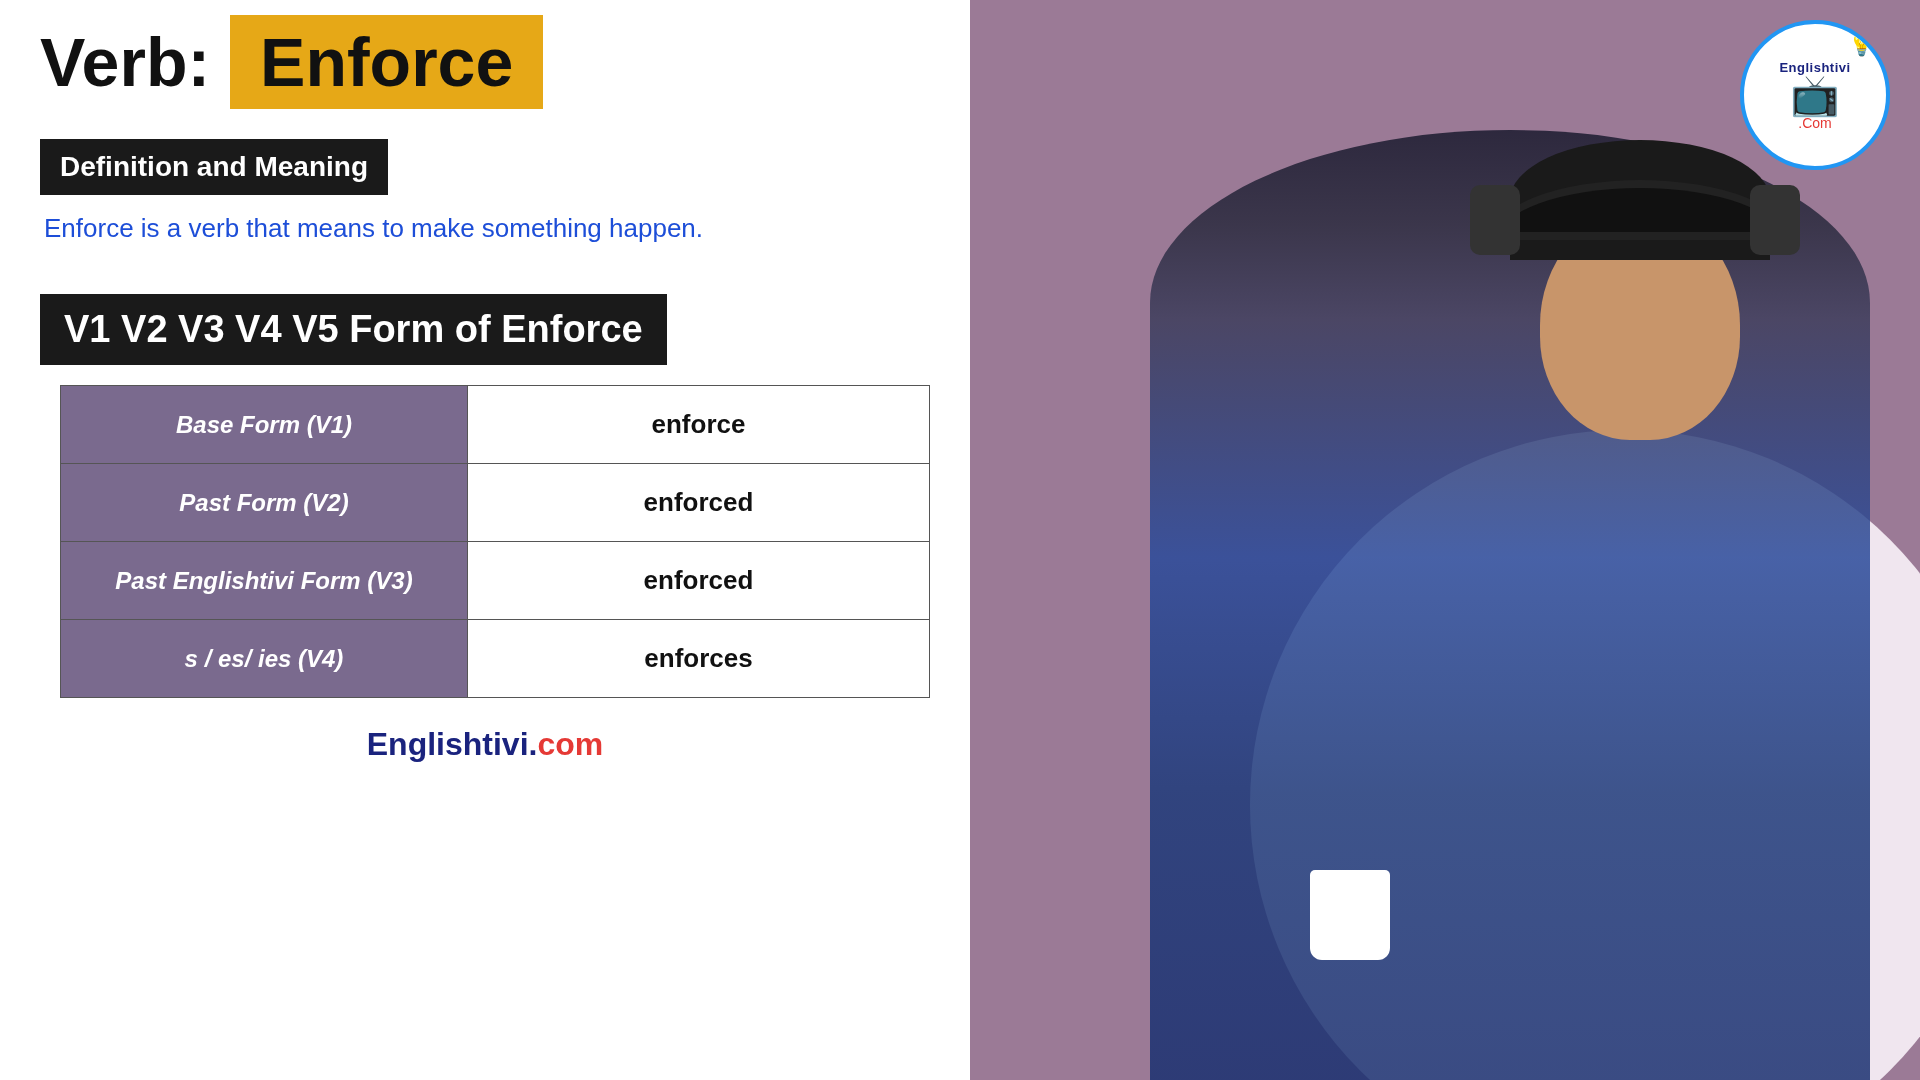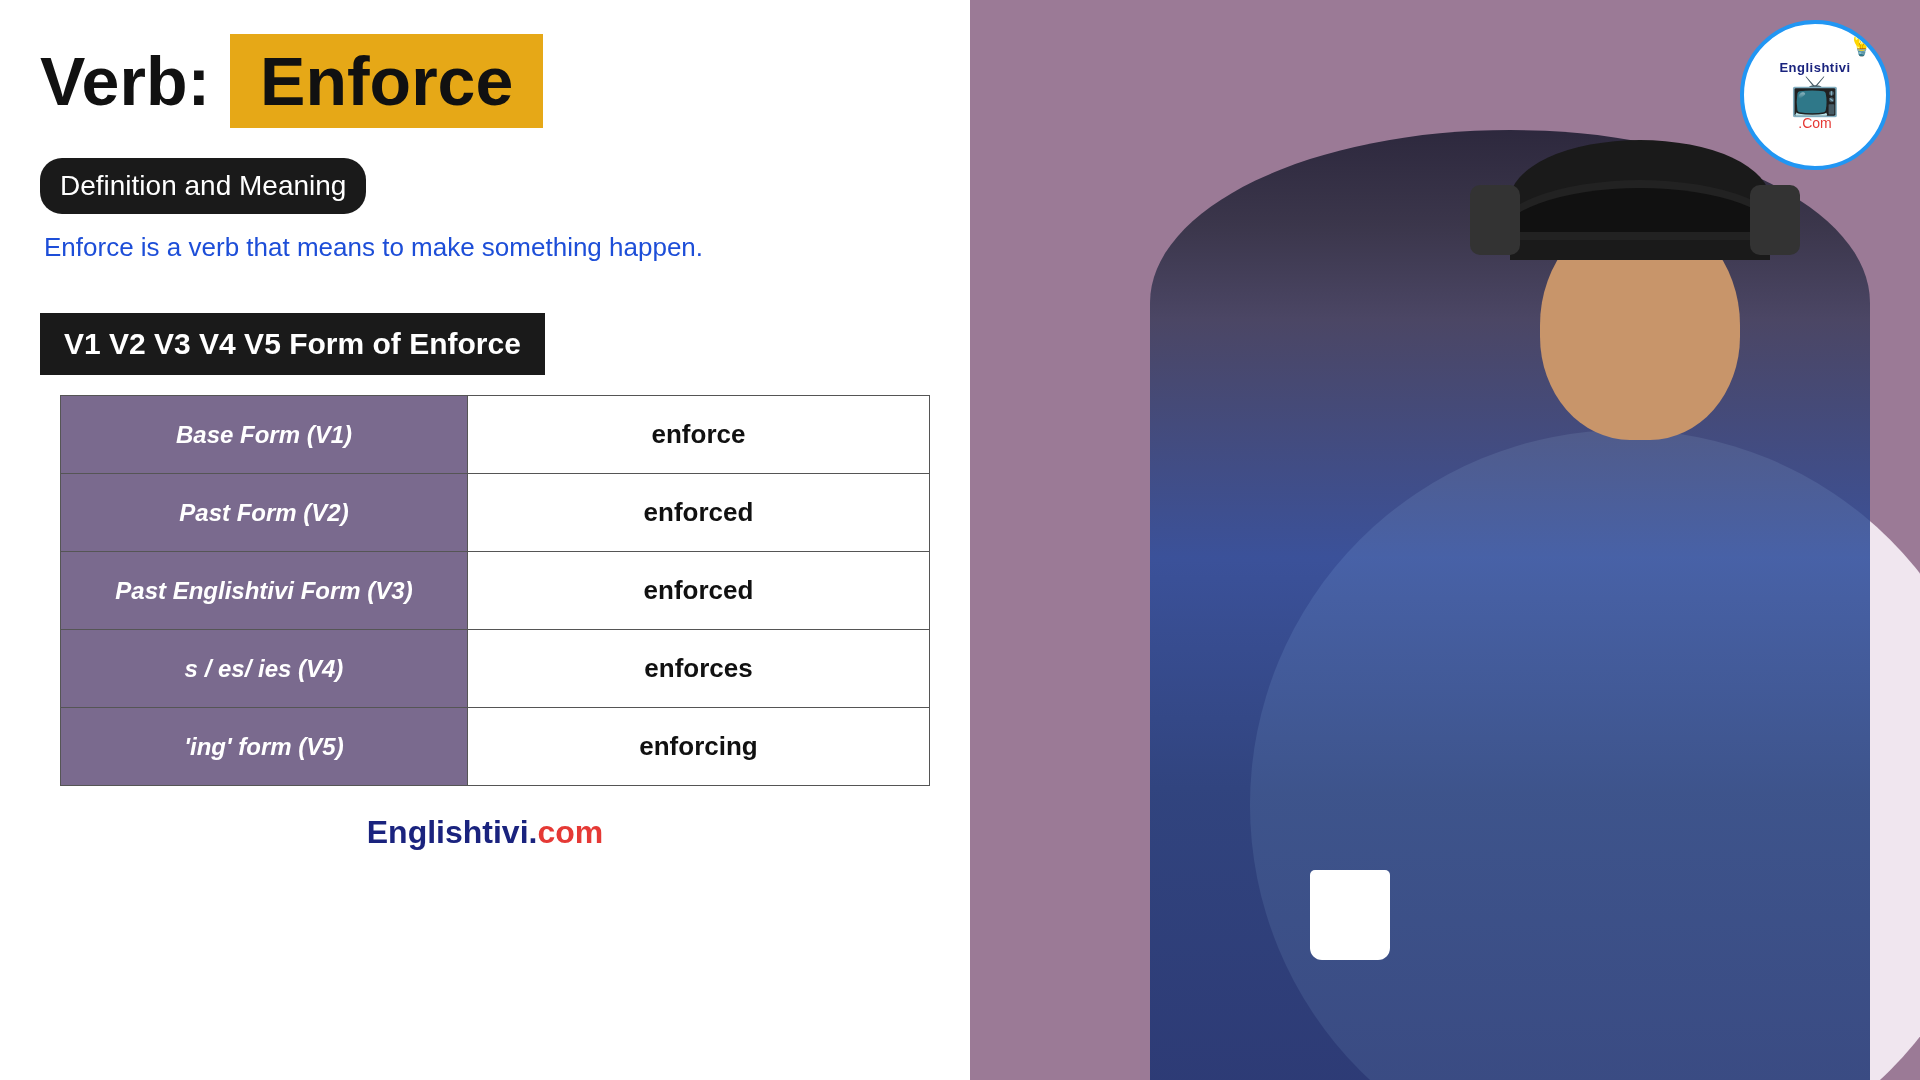--- a/index.html
+++ b/index.html
@@ -10,21 +10,21 @@
       overflow: hidden;
       font-family: Arial, sans-serif;
       background: #fff;
       display: flex;
     }
 
     .left-panel {
       width: 970px;
       height: 1080px;
       background: #fff;
-      padding: 34px 40px;
+      padding: 15px 40px;
       flex-shrink: 0;
       display: flex;
       flex-direction: column;
       gap: 0;
     }
 
     .right-panel {
       flex: 1;
       height: 1080px;
       background: #9b7a96;
@@ -52,39 +52,38 @@
       font-size: 68px;
       font-weight: 900;
       color: #111;
     }
 
     
     .section-header {
       background: #1a1a1a;
       color: #fff;
       font-size: 28px;
-      font-weight: 400;
+      font-weight: 700;
       padding: 12px 20px;
       display: inline-block;
       margin-bottom: 18px;
-      border-radius: 22px;
     }
 
     .definition-text {
       font-size: 26px;
       color: #1d4ed8;
       margin-bottom: 50px;
       margin-left: 4px;
     }
 
     
     .forms-header {
       background: #1a1a1a;
       color: #fff;
-      font-size: 30px;
+      font-size: 38px;
       font-weight: 700;
       padding: 14px 24px;
       display: inline-block;
       margin-bottom: 20px;
     }
 
     
     .verb-table {
       width: 870px;
       border-collapse: collapse;
@@ -215,24 +214,20 @@
           <td>enforced</td>
         </tr>
         <tr>
           <td>Past Englishtivi Form (V3)</td>
           <td>enforced</td>
         </tr>
         <tr>
           <td>s / es/ ies (V4)</td>
           <td>enforces</td>
         </tr>
-        <tr>
-          <td>'ing' form (V5)</td>
-          <td>enforcing</td>
-        </tr>
       </tbody>
   </table>
 
   <div class="footer-brand">
     <span class="brand-blue">Englishtivi</span><span class="brand-blue">.</span><span class="brand-red">com</span>
   </div>
 
 </div>
 
 <div class="right-panel">

